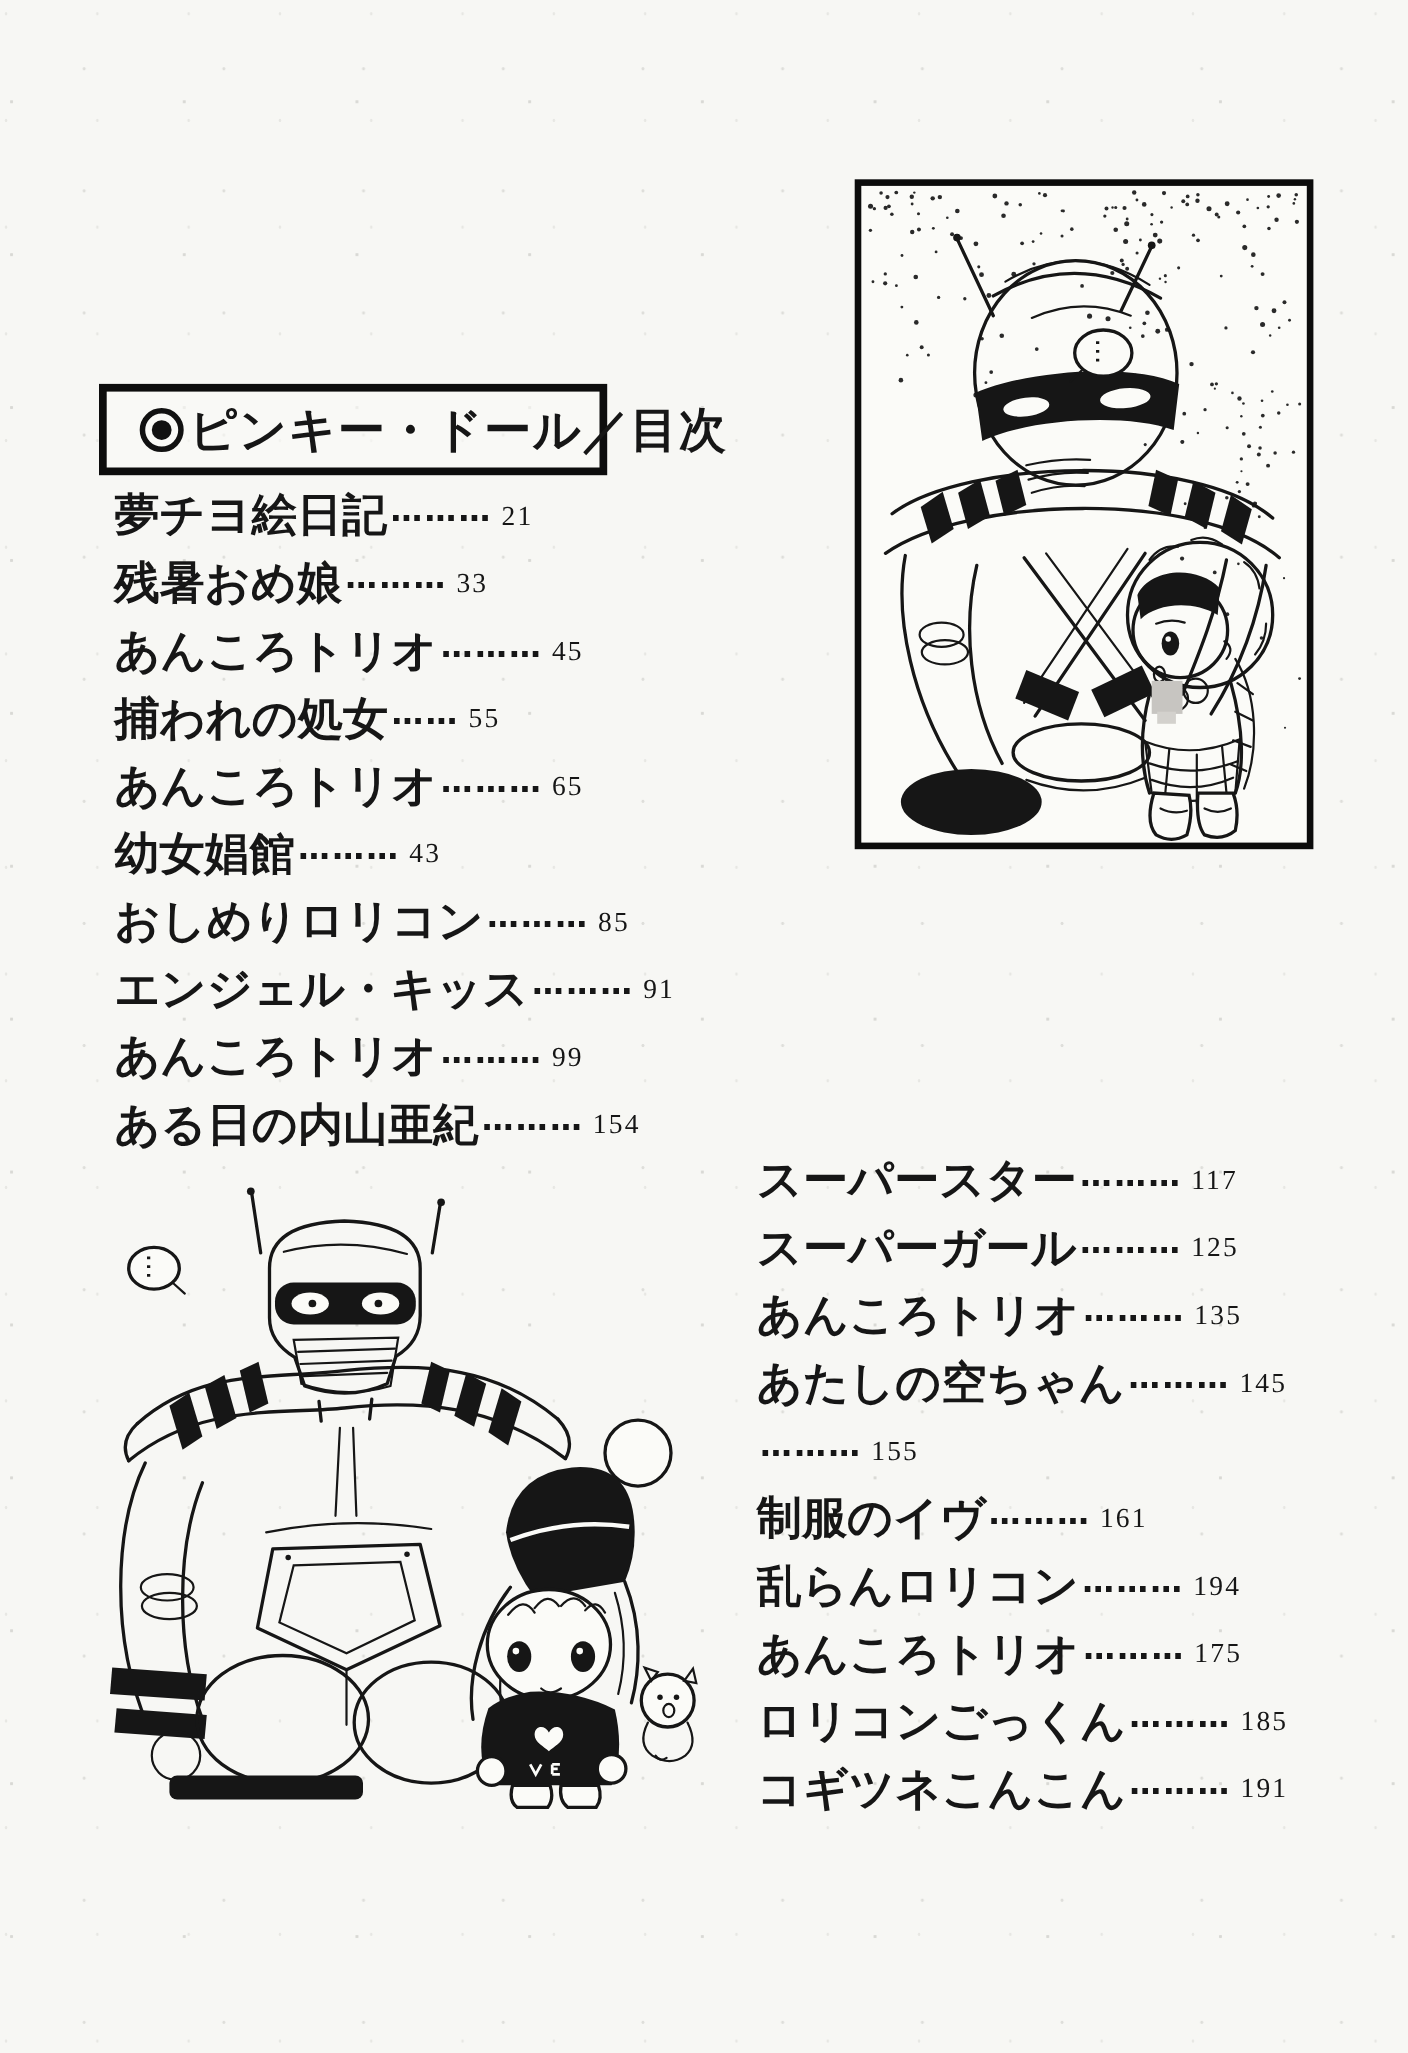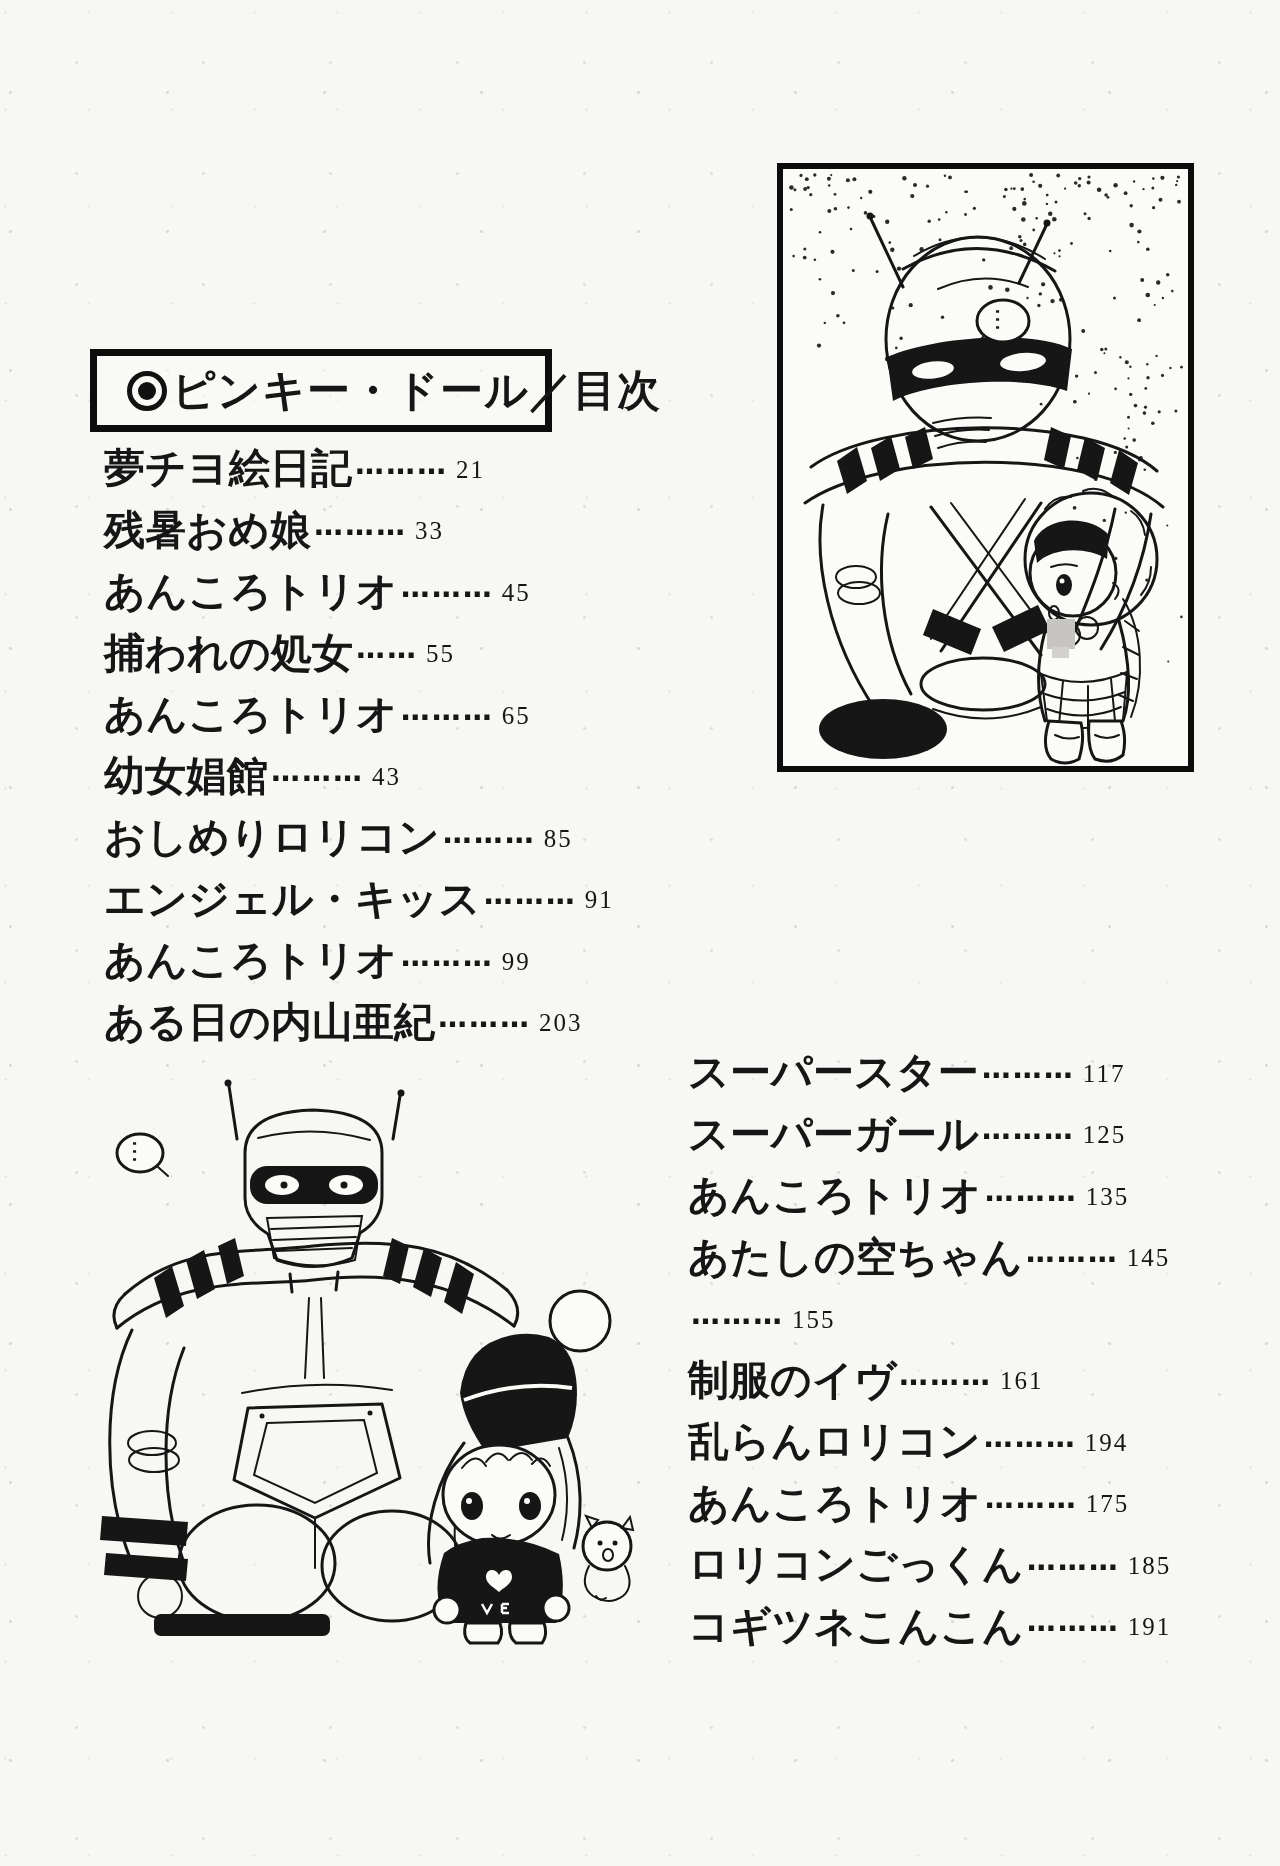--- a/index.html
+++ b/index.html
@@ -116,21 +116,21 @@
     <span class="toc-page">91</span>
   </div>
     <div class="toc-row">
     <span class="toc-title">あんころトリオ</span>
     <span class="toc-dots">………</span>
     <span class="toc-page">99</span>
   </div>
     <div class="toc-row">
     <span class="toc-title">ある日の内山亜紀</span>
     <span class="toc-dots">………</span>
-    <span class="toc-page">203</span>
+    <span class="toc-page">154</span>
   </div>
   </div>
 <div id="toc-right" class="toc">
     <div class="toc-row">
     <span class="toc-title">スーパースター</span>
     <span class="toc-dots">………</span>
     <span class="toc-page">117</span>
   </div>
     <div class="toc-row">
     <span class="toc-title">スーパーガール</span>

